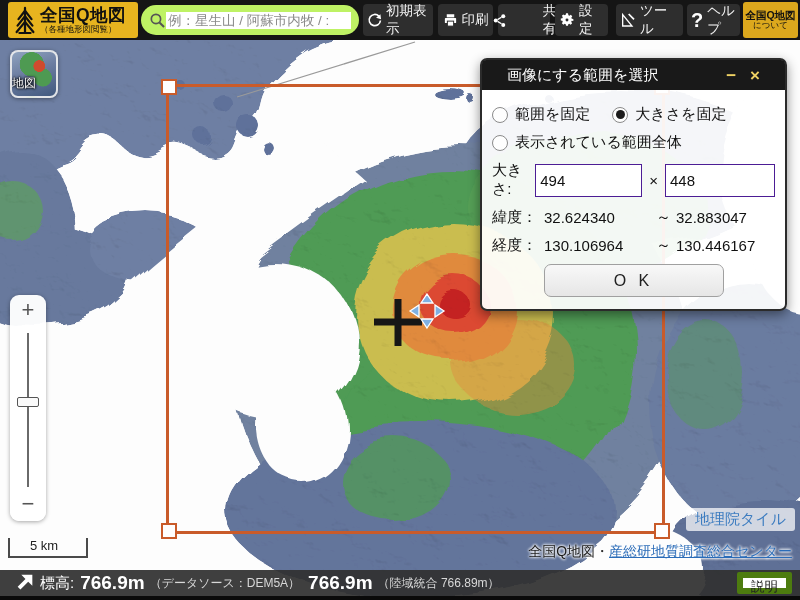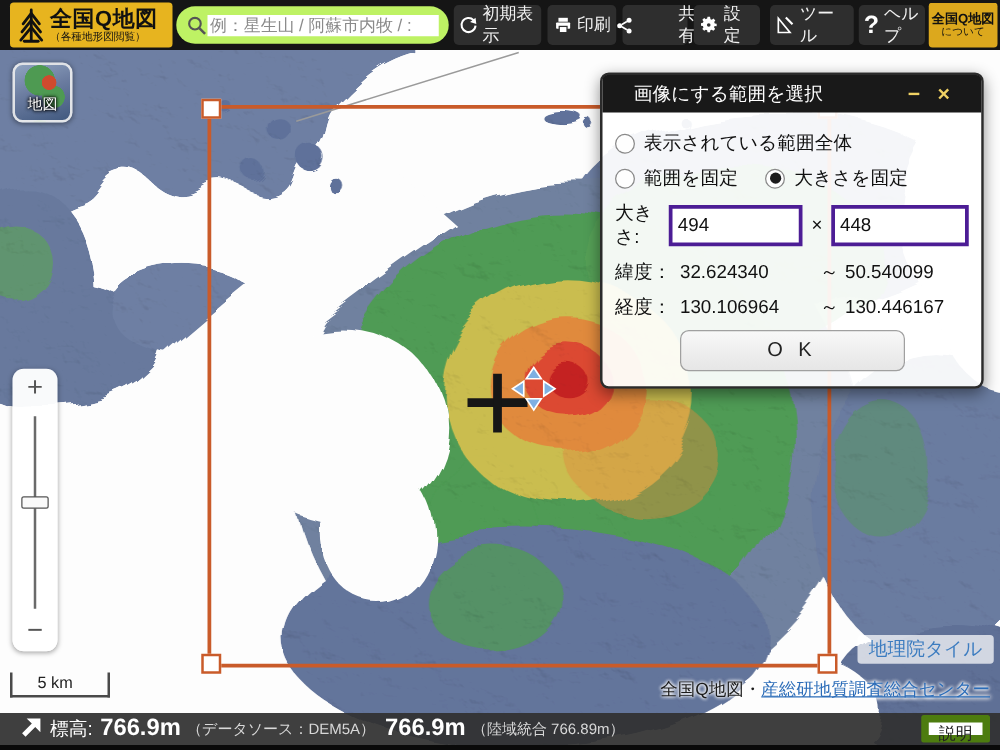--- a/index.html
+++ b/index.html
@@ -43,21 +43,21 @@
   .h-bl{left:-8px;bottom:-8px;} .h-br{right:-8px;bottom:-8px;}
   
   #thumb{position:absolute;left:10px;top:50px;width:48px;height:48px;border-radius:8px;z-index:5;
          border:2px solid rgba(240,240,240,.9);box-sizing:border-box;cursor:pointer;
          box-shadow:0 1px 4px rgba(0,0,0,.4);overflow:hidden;
          background:
            radial-gradient(circle at 62% 32%, #cf4b2e 0 14%, rgba(0,0,0,0) 15%),
            radial-gradient(circle at 45% 28%, #4e9a52 0 30%, rgba(0,0,0,0) 31%),
            radial-gradient(circle at 70% 58%, #4e9a52 0 22%, rgba(0,0,0,0) 23%),
            linear-gradient(160deg,#8fa3c0 0%,#6b7ca0 45%,#41597f 100%);}
-  #thumb span{position:absolute;left:0;right:0;bottom:4px;text-align:center;color:#fff;font-size:12px;
+  #thumb span{position:absolute;left:0;right:0;bottom:4px;text-align:left;color:#fff;font-size:12px;
               text-shadow:0 0 3px #000,0 0 3px #000,0 0 2px #000;}
   
   #zoomctl{position:absolute;left:10px;top:295px;width:36px;height:226px;background:rgba(255,255,255,.96);
            border-radius:9px;z-index:5;box-shadow:0 1px 4px rgba(0,0,0,.35);}
   #zoom-in,#zoom-out{position:absolute;left:0;width:36px;height:28px;text-align:center;font-size:22px;
            color:#555;line-height:26px;cursor:pointer;}
   #zoom-in{top:2px;} #zoom-out{bottom:2px;}
   #zoom-track{position:absolute;left:17px;top:38px;width:2px;height:154px;background:#6a6a6a;cursor:pointer;}
   #zoom-handle{position:absolute;left:7px;top:102px;width:20px;height:8px;background:#fafafa;
            border:1.5px solid #555;border-radius:2px;cursor:grab;}
@@ -81,21 +81,21 @@
   #dlg-min{color:#f0d264;font-size:17px;font-weight:bold;cursor:pointer;line-height:1;}
   #dlg-close{color:#f0d264;font-size:17px;font-weight:bold;cursor:pointer;line-height:1;}
   #dlg-body{padding:6px 10px 12px;font-size:15px;color:#111;}
   .d-row{display:flex;align-items:center;margin:9px 0;}
   .radio{width:14px;height:14px;border:1.5px solid #8a8a8a;border-radius:50%;background:#fefefe;
          margin-right:7px;flex:0 0 auto;cursor:pointer;position:relative;}
   .radio.checked::after{content:"";position:absolute;left:2.5px;top:2.5px;width:9px;height:9px;
          border-radius:50%;background:#1c1c1c;}
   .gap{width:22px;}
   .szlabel{width:52px;}
-  .d-row input{height:33px;border:3px solid #4c1d95;background:#fff;font-size:15px;padding:0 4px;
+  .d-row input{height:33px;border:1px solid #4c1d95;background:#fff;font-size:15px;padding:0 4px;
          box-sizing:border-box;font-family:"Liberation Sans",sans-serif;color:#111;}
   #inp-w{width:107px;} #inp-h{width:110px;margin-left:0;}
   .times{margin:0 7px;}
   .coordlabel{width:52px;}
   .coordval{width:112px;}
   .tilde{width:20px;}
   #ok-wrap{text-align:center;margin-top:1px;}
   #ok-btn{width:180px;height:33px;border:1px solid #a0a0a0;border-radius:7px;font-size:16px;letter-spacing:4px;
           background:linear-gradient(#f8f8f8,#e6e6e6);color:#222;cursor:pointer;
           font-family:"Liberation Sans",sans-serif;}
@@ -296,40 +296,40 @@
   <div id="dlg-title">
     <span>画像にする範囲を選択</span>
     <span class="win">
       <span id="dlg-min">−</span>
       <span id="dlg-close">×</span>
     </span>
   </div>
   <div id="dlg-body">
     <div class="d-row">
       <span class="radio"></span>
-      <span>表示されている範囲全体</span>
-    </div>
-    <div class="d-row">
-      <span class="radio"></span>
       <span>範囲を固定</span>
       <span class="gap"></span>
       <span class="radio checked"></span>
       <span>大きさを固定</span>
     </div>
     <div class="d-row">
+      <span class="radio"></span>
+      <span>表示されている範囲全体</span>
+    </div>
+    <div class="d-row">
       <span class="szlabel">大きさ:</span>
       <input id="inp-w" type="text" value="494" style="">
       <span class="times">×</span>
       <input id="inp-h" type="text" value="448" style="">
     </div>
     <div class="d-row">
       <span class="coordlabel">緯度：</span>
       <span class="coordval">32.624340</span>
       <span class="tilde">～</span>
-      <span>50.540099</span>
+      <span>32.883047</span>
     </div>
     <div class="d-row">
       <span class="coordlabel">経度：</span>
       <span class="coordval">130.106964</span>
       <span class="tilde">～</span>
       <span>130.446167</span>
     </div>
     <div id="ok-wrap">
       <button id="ok-btn">O K</button>
     </div>

